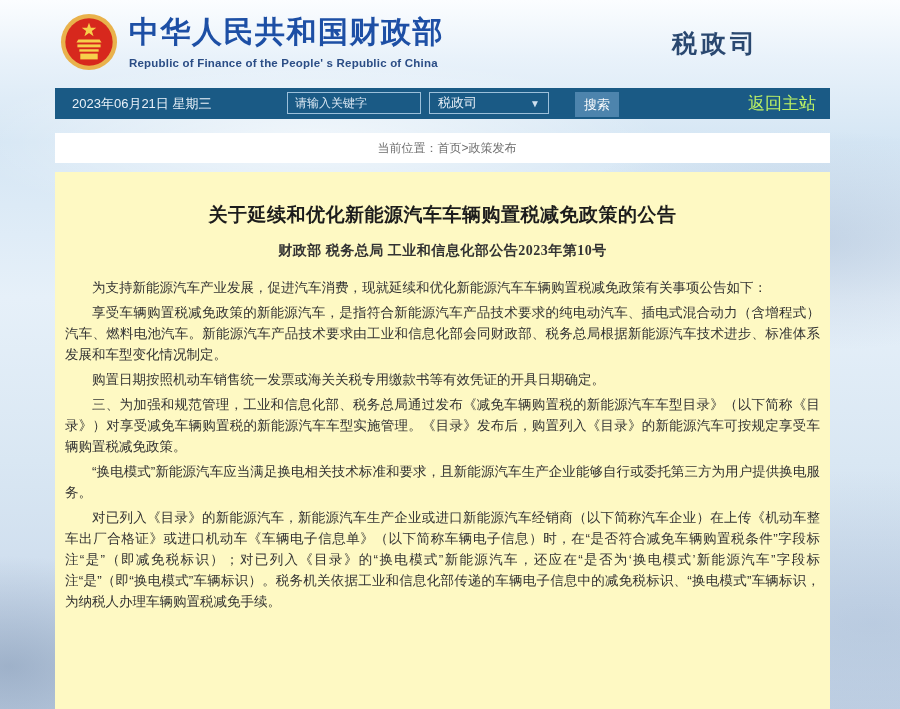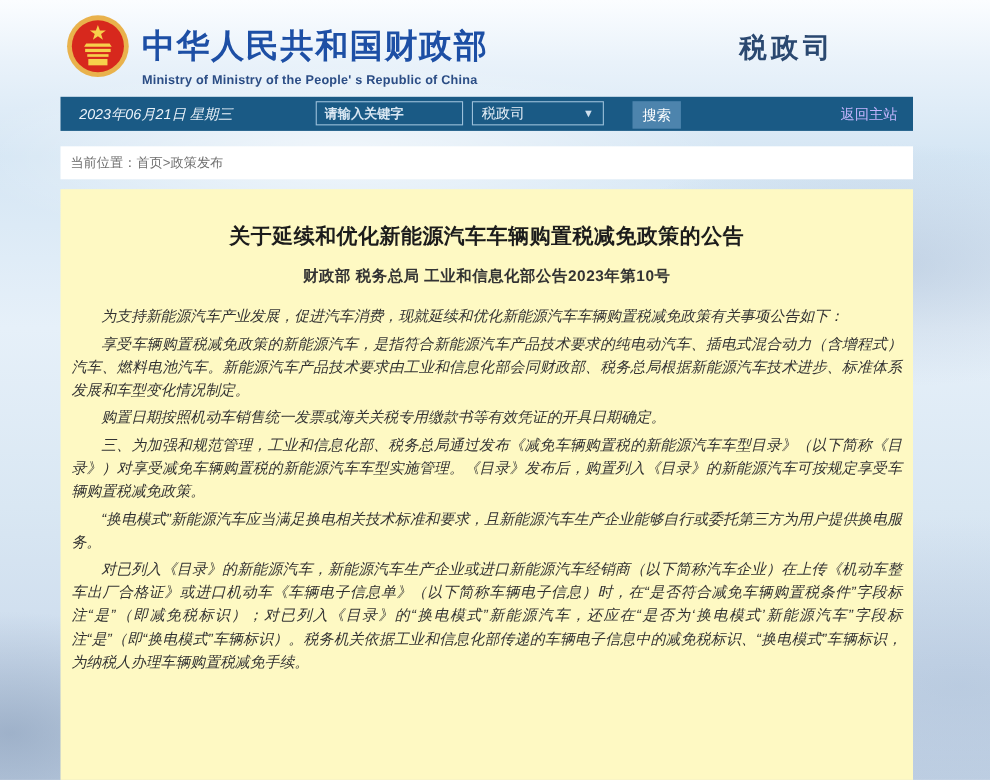--- a/index.html
+++ b/index.html
@@ -11,86 +11,86 @@
       radial-gradient(ellipse 420px 170px at 90% 34%, rgba(148,170,200,0.38), transparent 65%),
       radial-gradient(ellipse 300px 170px at 1% 94%, rgba(118,140,170,0.50), transparent 65%),
       radial-gradient(ellipse 520px 220px at 97% 88%, rgba(150,172,200,0.32), transparent 70%),
       radial-gradient(ellipse 500px 120px at 35% 20%, rgba(255,255,255,0.65), transparent 70%),
       linear-gradient(180deg,#fbfdff 0%,#e9f2fa 8%,#d5e6f4 20%,#e6f0f9 42%,#d9e7f3 65%,#cddced 85%,#c3d3e6 100%);
   }
 
   
   .site-header { position:absolute; top:0; left:0; width:900px; height:88px; }
   .emblem { position:absolute; left:60px; top:13px; width:58px; height:58px; }
-  .title-block { position:absolute; left:129px; top:22px; }
+  .title-block { position:absolute; left:129px; top:12px; }
   .site-title { font-size:30px; font-weight:bold; color:#1d4fa5; letter-spacing:1.5px; }
   .site-subtitle { font-size:11.5px; font-weight:bold; color:#2b4d85; margin-top:4px; letter-spacing:0.2px; }
   .dept-name { position:absolute; left:672px; top:27px; font-size:25px; font-weight:600; color:#2a4870; letter-spacing:4px; }
 
   
   .navbar { position:absolute; left:55px; top:88px; width:775px; height:31px; background:#1a5a85; }
-  .nav-date { position:absolute; left:17px; top:0; line-height:31px; font-size:13px; color:#eaf2f9;font-style:italic; }
+  .nav-date { position:absolute; left:17px; top:0; line-height:31px; font-size:13px; color:#eaf2f9; }
   .nav-input {
     position:absolute; left:232px; top:4px; width:134px; height:22px;
     background:transparent; border:1px solid #9cc0da; color:#fff;
     font-size:12px; padding:0 7px; outline:none;
     font-family:"Liberation Sans","DejaVu Sans",sans-serif;
-    font-weight:bold;
   }
   .nav-input::placeholder { color:#d9e7f2; opacity:1; }
   .nav-select {
     position:absolute; left:374px; top:4px; width:120px; height:22px;
     border:1px solid #9cc0da; color:#eaf2f9; font-size:13px;
     display:flex; align-items:center; justify-content:space-between;
     padding:0 8px; cursor:pointer;
   }
   .nav-select .caret { font-size:10px; color:#cfe0ee; }
   .nav-search-btn {
     position:absolute; left:520px; top:4px; width:44px; height:25px;
     background:#4d84ad; border:none; color:#fff; font-size:13px;
     cursor:pointer; font-family:Liberation Sans, sans-serif;
   }
-  .nav-home { position:absolute; right:14px; top:0; line-height:31px; font-size:13px; color:#c4b5fd; text-decoration:none; cursor:pointer; }
+  .nav-home { position:absolute; right:14px; top:0; line-height:31px; font-size:17px; color:#bef264; text-decoration:none; cursor:pointer; }
 
   
   .breadcrumb-bar {
     position:absolute; left:55px; top:133px; width:775px; height:30px;
     background:#ffffff; font-size:12px; color:#6f6f6f; line-height:30px;
     padding-left:9px;
+    text-align:center;
   }
   .breadcrumb-bar a { color:#6f6f6f; text-decoration:none; cursor:pointer; }
 
   
   .main-panel {
     position:absolute; left:55px; top:172px; width:775px; height:537px;
     background:#fef9c3; padding:0 10px; overflow:hidden;
   }
   .doc-title { padding-top:30px; text-align:center; font-size:19px; font-weight:bold; color:#1c1c1c; letter-spacing:0.5px; }
-  .doc-number { text-align:center; font-size:14px; font-weight:bold; color:#333; margin-top:14px; letter-spacing:0.5px; }
+  .doc-number { text-align:center; font-size:14px; font-weight:bold; color:#333; margin-top:14px; letter-spacing:0.5px;font-family:Liberation Serif, serif; }
   .doc-body { margin-top:17px; font-size:13.5px; color:#333; text-align:justify; }
-  .doc-body p { text-indent:2em; line-height:21px; margin:4px 0;font-style:italic; }
+  .doc-body p { text-indent:2em; line-height:21px; margin:4px 0; }
 </style>
 </head>
 <body>
 
 <div class="site-header">
   <div class="emblem">
     <svg width="58" height="58" viewBox="0 0 60 60">
       <circle cx="30" cy="30" r="29" fill="#e9b24c"></circle>
       <circle cx="30" cy="30" r="24.5" fill="#d7281d"></circle>
       <polygon points="30,10 31.9,15.3 37.5,15.3 33,18.6 34.7,24 30,20.7 25.3,24 27,18.6 22.5,15.3 28.1,15.3" fill="#f7d04b"></polygon>
       <path d="M17 30.5 L43 30.5 L41 27.5 L19 27.5 Z" fill="#f7d04b"></path>
       <rect x="18" y="32.5" width="24" height="3" fill="#f7d04b"></rect>
       <rect x="20" y="37.5" width="20" height="2.5" fill="#f7d04b"></rect>
       <rect x="21" y="42" width="18" height="6" fill="#f7d04b"></rect>
     </svg>
   </div>
   <div class="title-block">
     <div class="site-title">中华人民共和国财政部</div>
-    <div class="site-subtitle">Ministry of Ministry of the People' s Republic of China</div>
+    <div class="site-subtitle">Republic of Finance of the People' s Republic of China</div>
   </div>
   <div class="dept-name">税政司</div>
 </div>
 
 <div class="navbar">
   <span class="nav-date">2023年06月21日 星期三</span>
   <input class="nav-input" type="text" placeholder="请输入关键字" style="">
   <div class="nav-select">
     <span>税政司</span>
     <span class="caret">▼</span>

